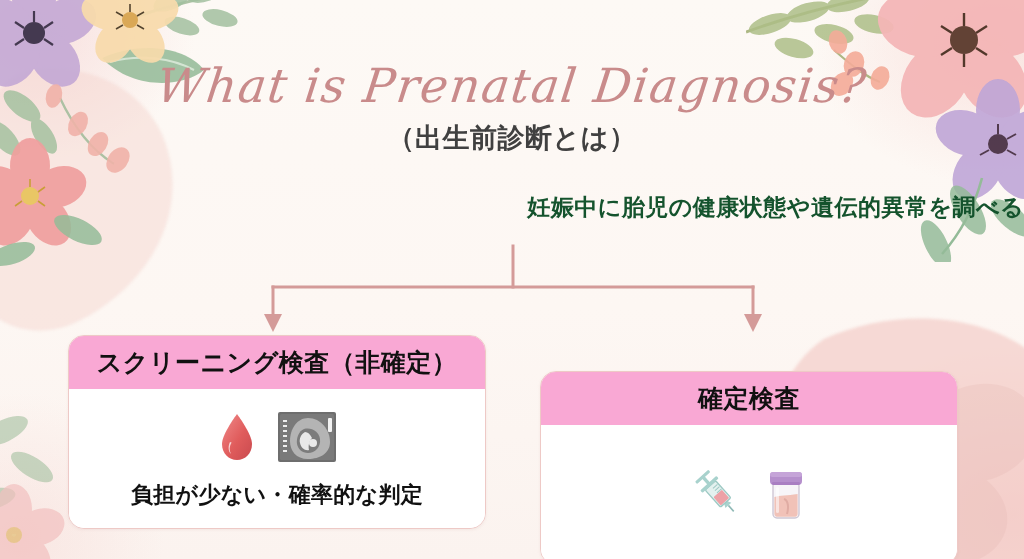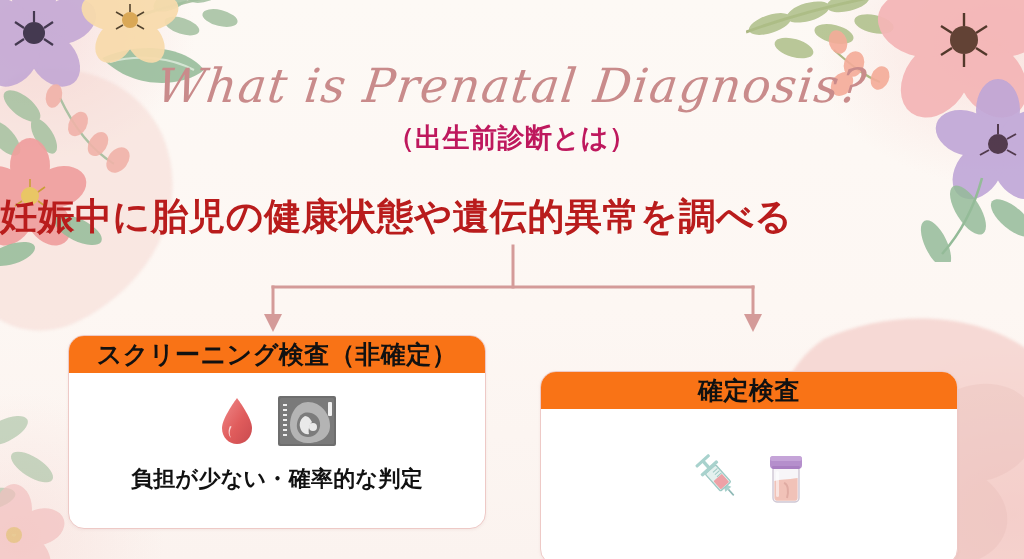--- a/index.html
+++ b/index.html
@@ -64,31 +64,31 @@
     transform: skewX(-7deg);
     white-space: nowrap;
   }
   .title-sub {
     position: absolute;
     left: 0; right: 0;
     top: 120px;
     text-align: center;
     font-size: 27px;
     font-weight: 700;
-    color: #be185d;
+    color: #404040;
     letter-spacing: .5px;
   }
   .statement {
     position: absolute;
     left: 0; right: 0;
     top: 192px;
-    text-align: left;
-    font-size: 37px;
+    text-align: right;
+    font-size: 23px;
     font-weight: 700;
-    color: #b91c1c;
+    color: #14532d;
     letter-spacing: .5px;
   }
 
   
   .connector {
     position: absolute;
     left: 255px;
     top: 244px;
     width: 516px;
     height: 96px;
@@ -105,22 +105,22 @@
     background: #ffffff;
     border: 1.6px solid #eec9c6;
     box-sizing: border-box;
     overflow: hidden;
     box-shadow: 0 1px 3px rgba(200,160,160,.16);
   }
   .card-left  { left: 68px; }
   .card-right { left: 540px; margin-top: 36px; }
 
   .card-header {
-    height: 37px;
-    background: #f97316;
+    height: 53px;
+    background: #f9a8d4;
     display: flex;
     align-items: center;
     justify-content: center;
     font-size: 25px;
     font-weight: 700;
     color: #111111;
     letter-spacing: .5px;
   }
   .card-body {
     height: calc(100% - 53px);

